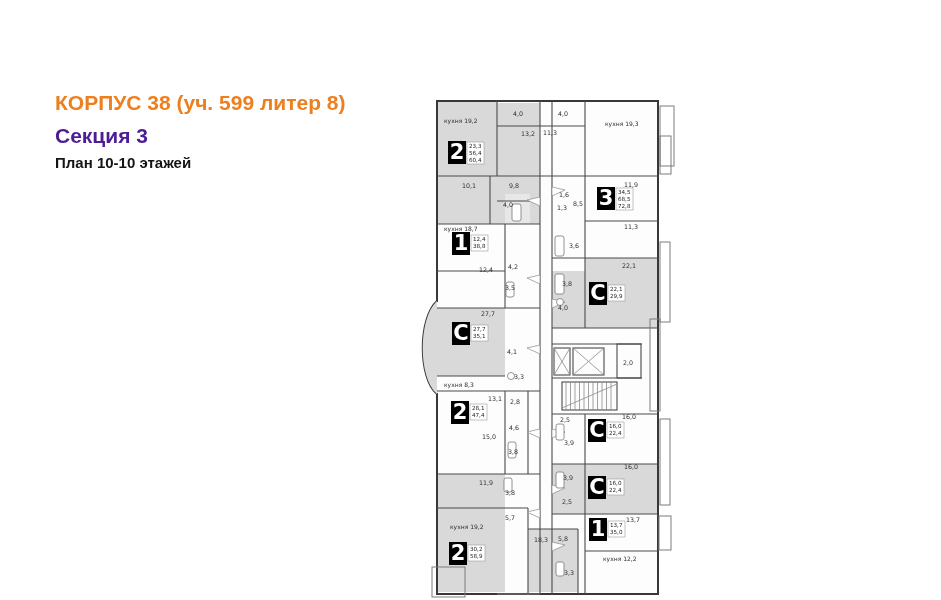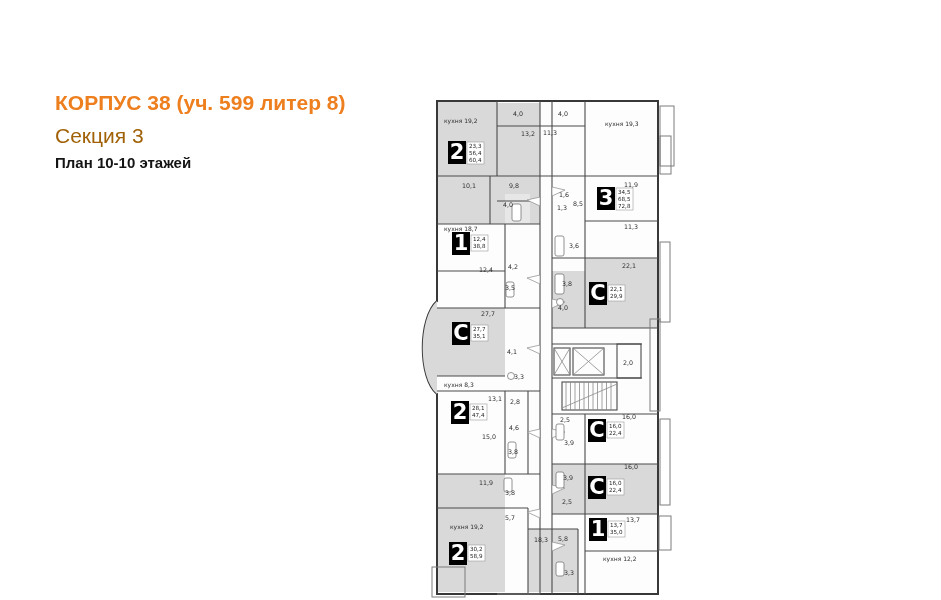--- a/index.html
+++ b/index.html
@@ -1,20 +1,20 @@
 <!DOCTYPE html>
 <html><head>
 <meta charset="utf-8">
 <style>
   html,body{margin:0;padding:0;background:#ffffff;}
   .page{position:relative;width:766px;height:600px;background:#fff;overflow:hidden;
         font-family:"Liberation Sans","DejaVu Sans",sans-serif;margin-top:46px;}
   .header{position:absolute;left:55px;top:46px;}
   .header .title{font-size:21px;font-weight:bold;color:#ee7f1e;line-height:1.08;margin:0 0 10px 0;}
-  .header .subtitle{font-size:21px;font-weight:normal;color:#a16207;line-height:1.05;margin:0 0 7px 0;}
+  .header .subtitle{font-size:21px;font-weight:bold;color:#4c1d95;line-height:1.05;margin:0 0 7px 0;}
   .header .caption{font-size:15px;font-weight:bold;color:#141414;margin:0;}
   svg{position:absolute;left:0;top:0;}
   .room-fill{fill:#d9d9d9;stroke:none;}
   .room-fill-light{fill:#e7e7e7;stroke:none;}
   .wall{stroke:#4a4a4a;stroke-width:1.1;fill:none;}
   .wall-outer{stroke:#383838;stroke-width:2;fill:#fdfdfd;}
   .thin{stroke:#8a8a8a;stroke-width:0.8;fill:none;}
   .balcony{stroke:#7d7d7d;stroke-width:1;fill:none;}
   .fixture{stroke:#777;stroke-width:0.8;fill:#fff;}
   .door{fill:#ffffff;stroke:#8a8a8a;stroke-width:0.7;}

